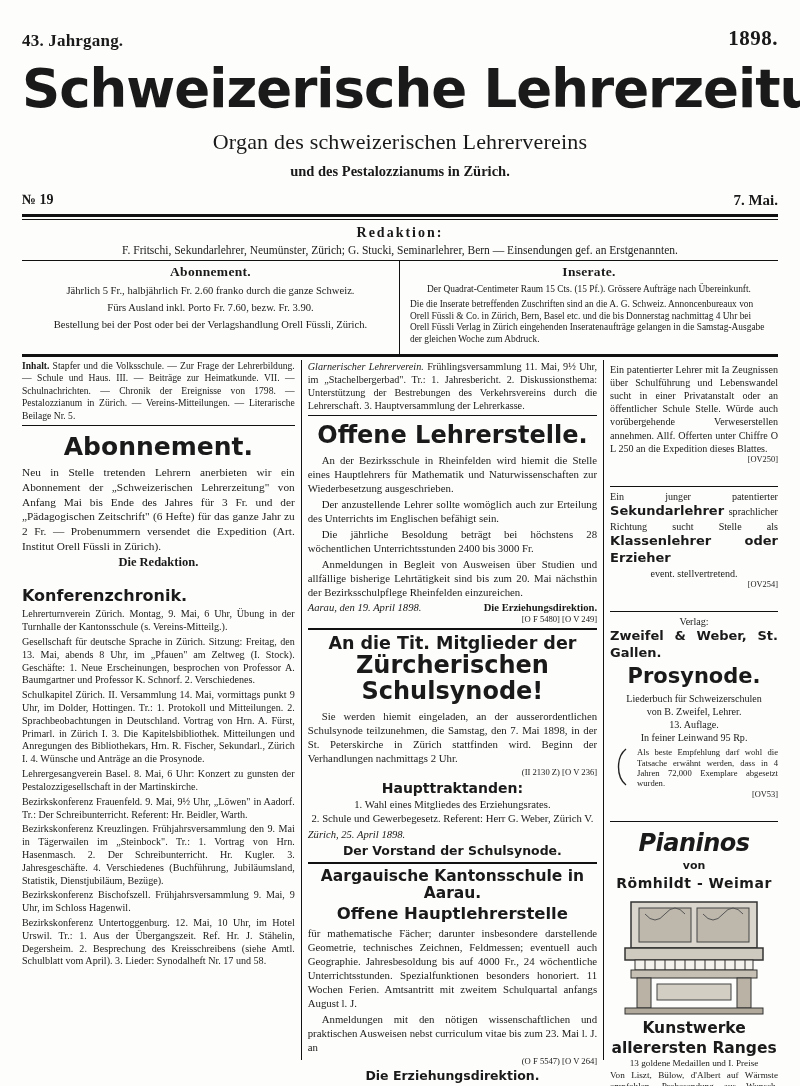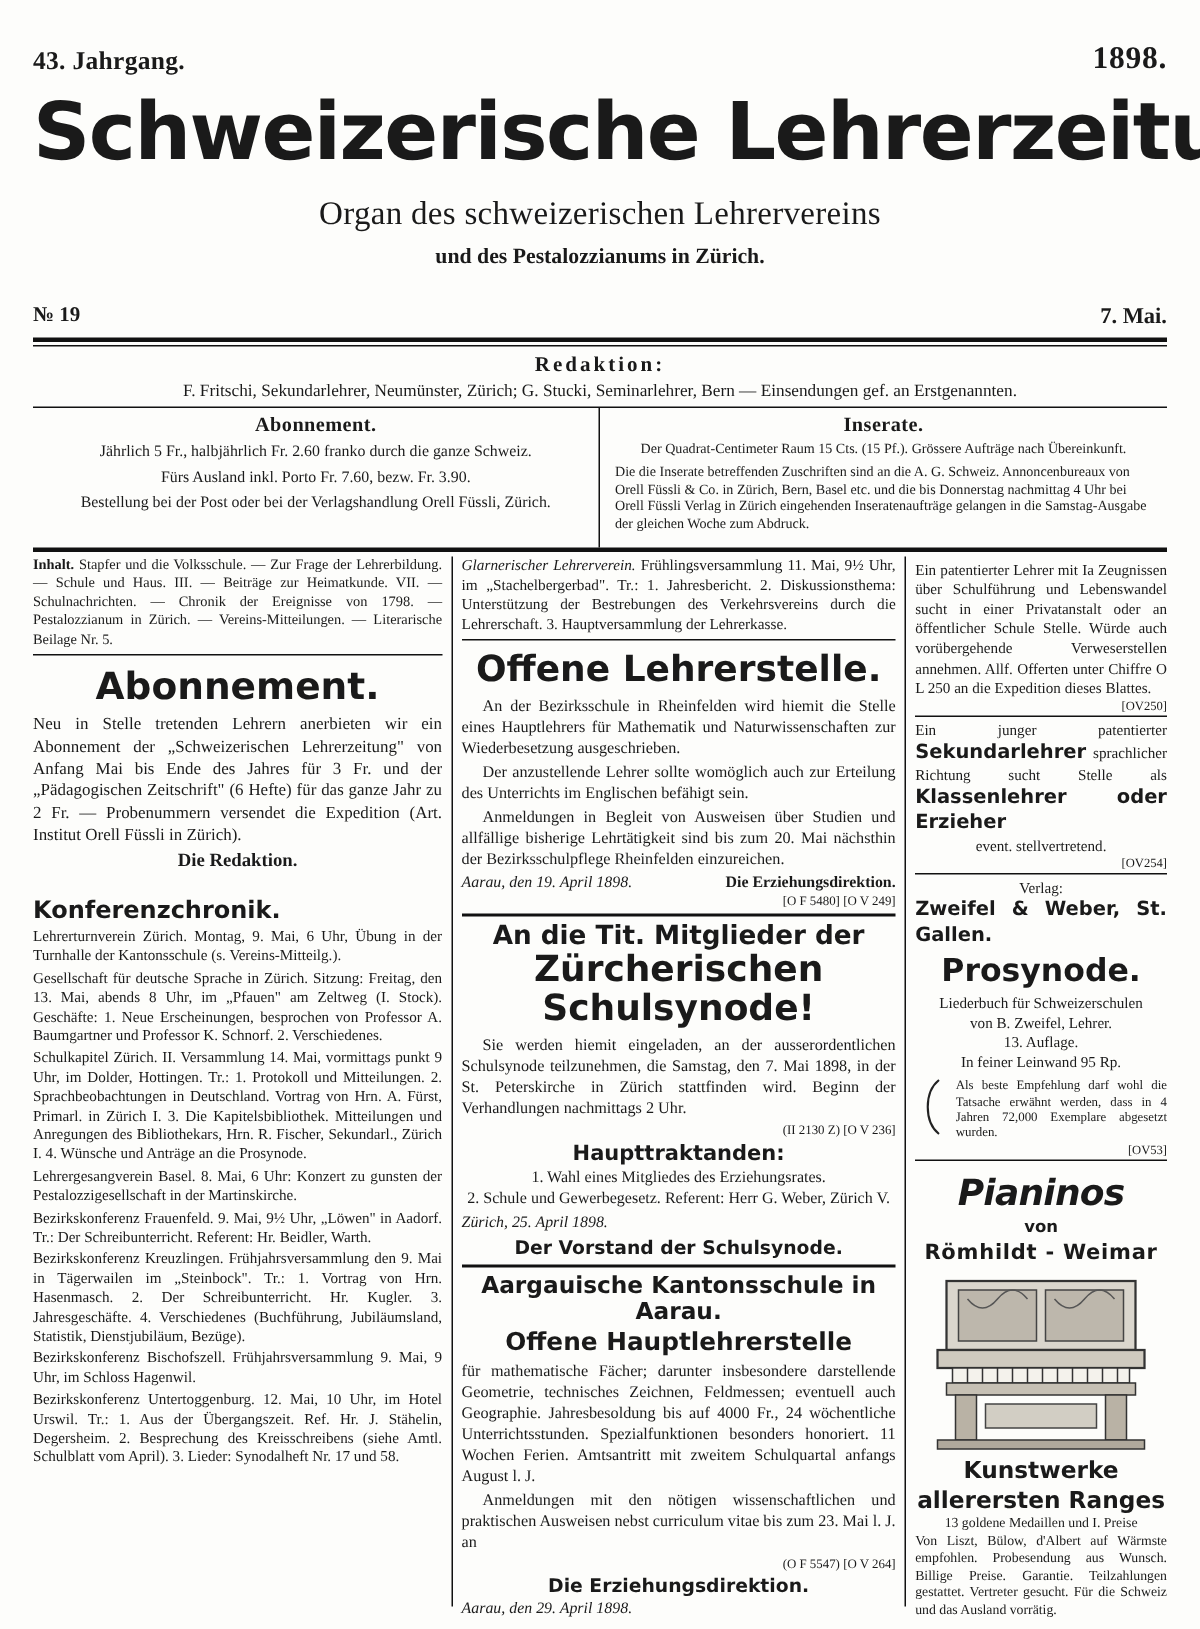--- a/index.html
+++ b/index.html
@@ -51,21 +51,21 @@
   .subtitle2 {
     text-align: center;
     font-size: 14.5px;
     font-weight: bold;
     margin-top: 8px;
   }
   .issue-row {
     display: flex;
     justify-content: space-between;
     align-items: flex-start;
-    margin-top: 23px;
+    margin-top: 12px;
     font-weight: bold;
   }
   .issue-no { font-size: 14px; }
   .issue-mid { font-size: 16px; letter-spacing: 1.2px; }
   .issue-date { font-size: 15px; }
 
   .rule-thick { border-top: 3px solid #111; margin: 5px 0 0 0; }
   .rule-thin { border-top: 1px solid #111; margin: 2px 0 0 0; }
 
   .redaktion-head {
@@ -248,21 +248,21 @@
     font-size: 12.5px;
     margin-top: 2px;
     font-family: "DejaVu Sans", sans-serif;
   }
 
   
   .ad {
     font-size: 10.1px;
     line-height: 1.3;
     text-align: justify;
-    padding: 3px 0 0 0;
+    padding: 3px 0 20px 0;
     border-bottom: 1px solid #111;
   }
   .ad b { font-weight: bold; }
   .ad .c { text-align: center; display: block; }
   .ad-code { text-align: right; font-size: 8.4px; }
   .ad-title {
     text-align: center;
     font-weight: bold;
     font-size: 13px;
     font-family: "DejaVu Sans", sans-serif;
@@ -385,20 +385,21 @@
     <div class="col col2">
       <div class="c2-top">
         <i>Glarnerischer Lehrerverein.</i>
         <span>Frühlingsversammlung 11. Mai, 9½ Uhr, im „Stachelbergerbad". Tr.: 1. Jahresbericht. 2. Diskussionsthema: Unterstützung der Bestrebungen des Verkehrsvereins durch die Lehrerschaft. 3. Hauptversammlung der Lehrerkasse.</span>
       </div>
 
       <div class="offene">Offene Lehrerstelle.</div>
       <div class="c2-body">
         <p>An der Bezirksschule in Rheinfelden wird hiemit die Stelle eines Hauptlehrers für Mathematik und Naturwissenschaften zur Wiederbesetzung ausgeschrieben.</p>
         <p>Der anzustellende Lehrer sollte womöglich auch zur Erteilung des Unterrichts im Englischen befähigt sein.</p>
+        <p>Die jährliche Besoldung beträgt bei höchstens 28 wöchentlichen Unterrichtsstunden 2400 bis 3000 Fr.</p>
         <p>Anmeldungen in Begleit von Ausweisen über Studien und allfällige bisherige Lehrtätigkeit sind bis zum 20. Mai nächsthin der Bezirksschulpflege Rheinfelden einzureichen.</p>
       </div>
       <div class="c2-date">
         <span class="right">Die Erziehungsdirektion.</span>
         <span>Aarau, den 19. April 1898.</span>
       </div>
       <div class="codes">[O F 5480]   [O V 249]</div>
 
       <div class="hr-b"></div>
 

